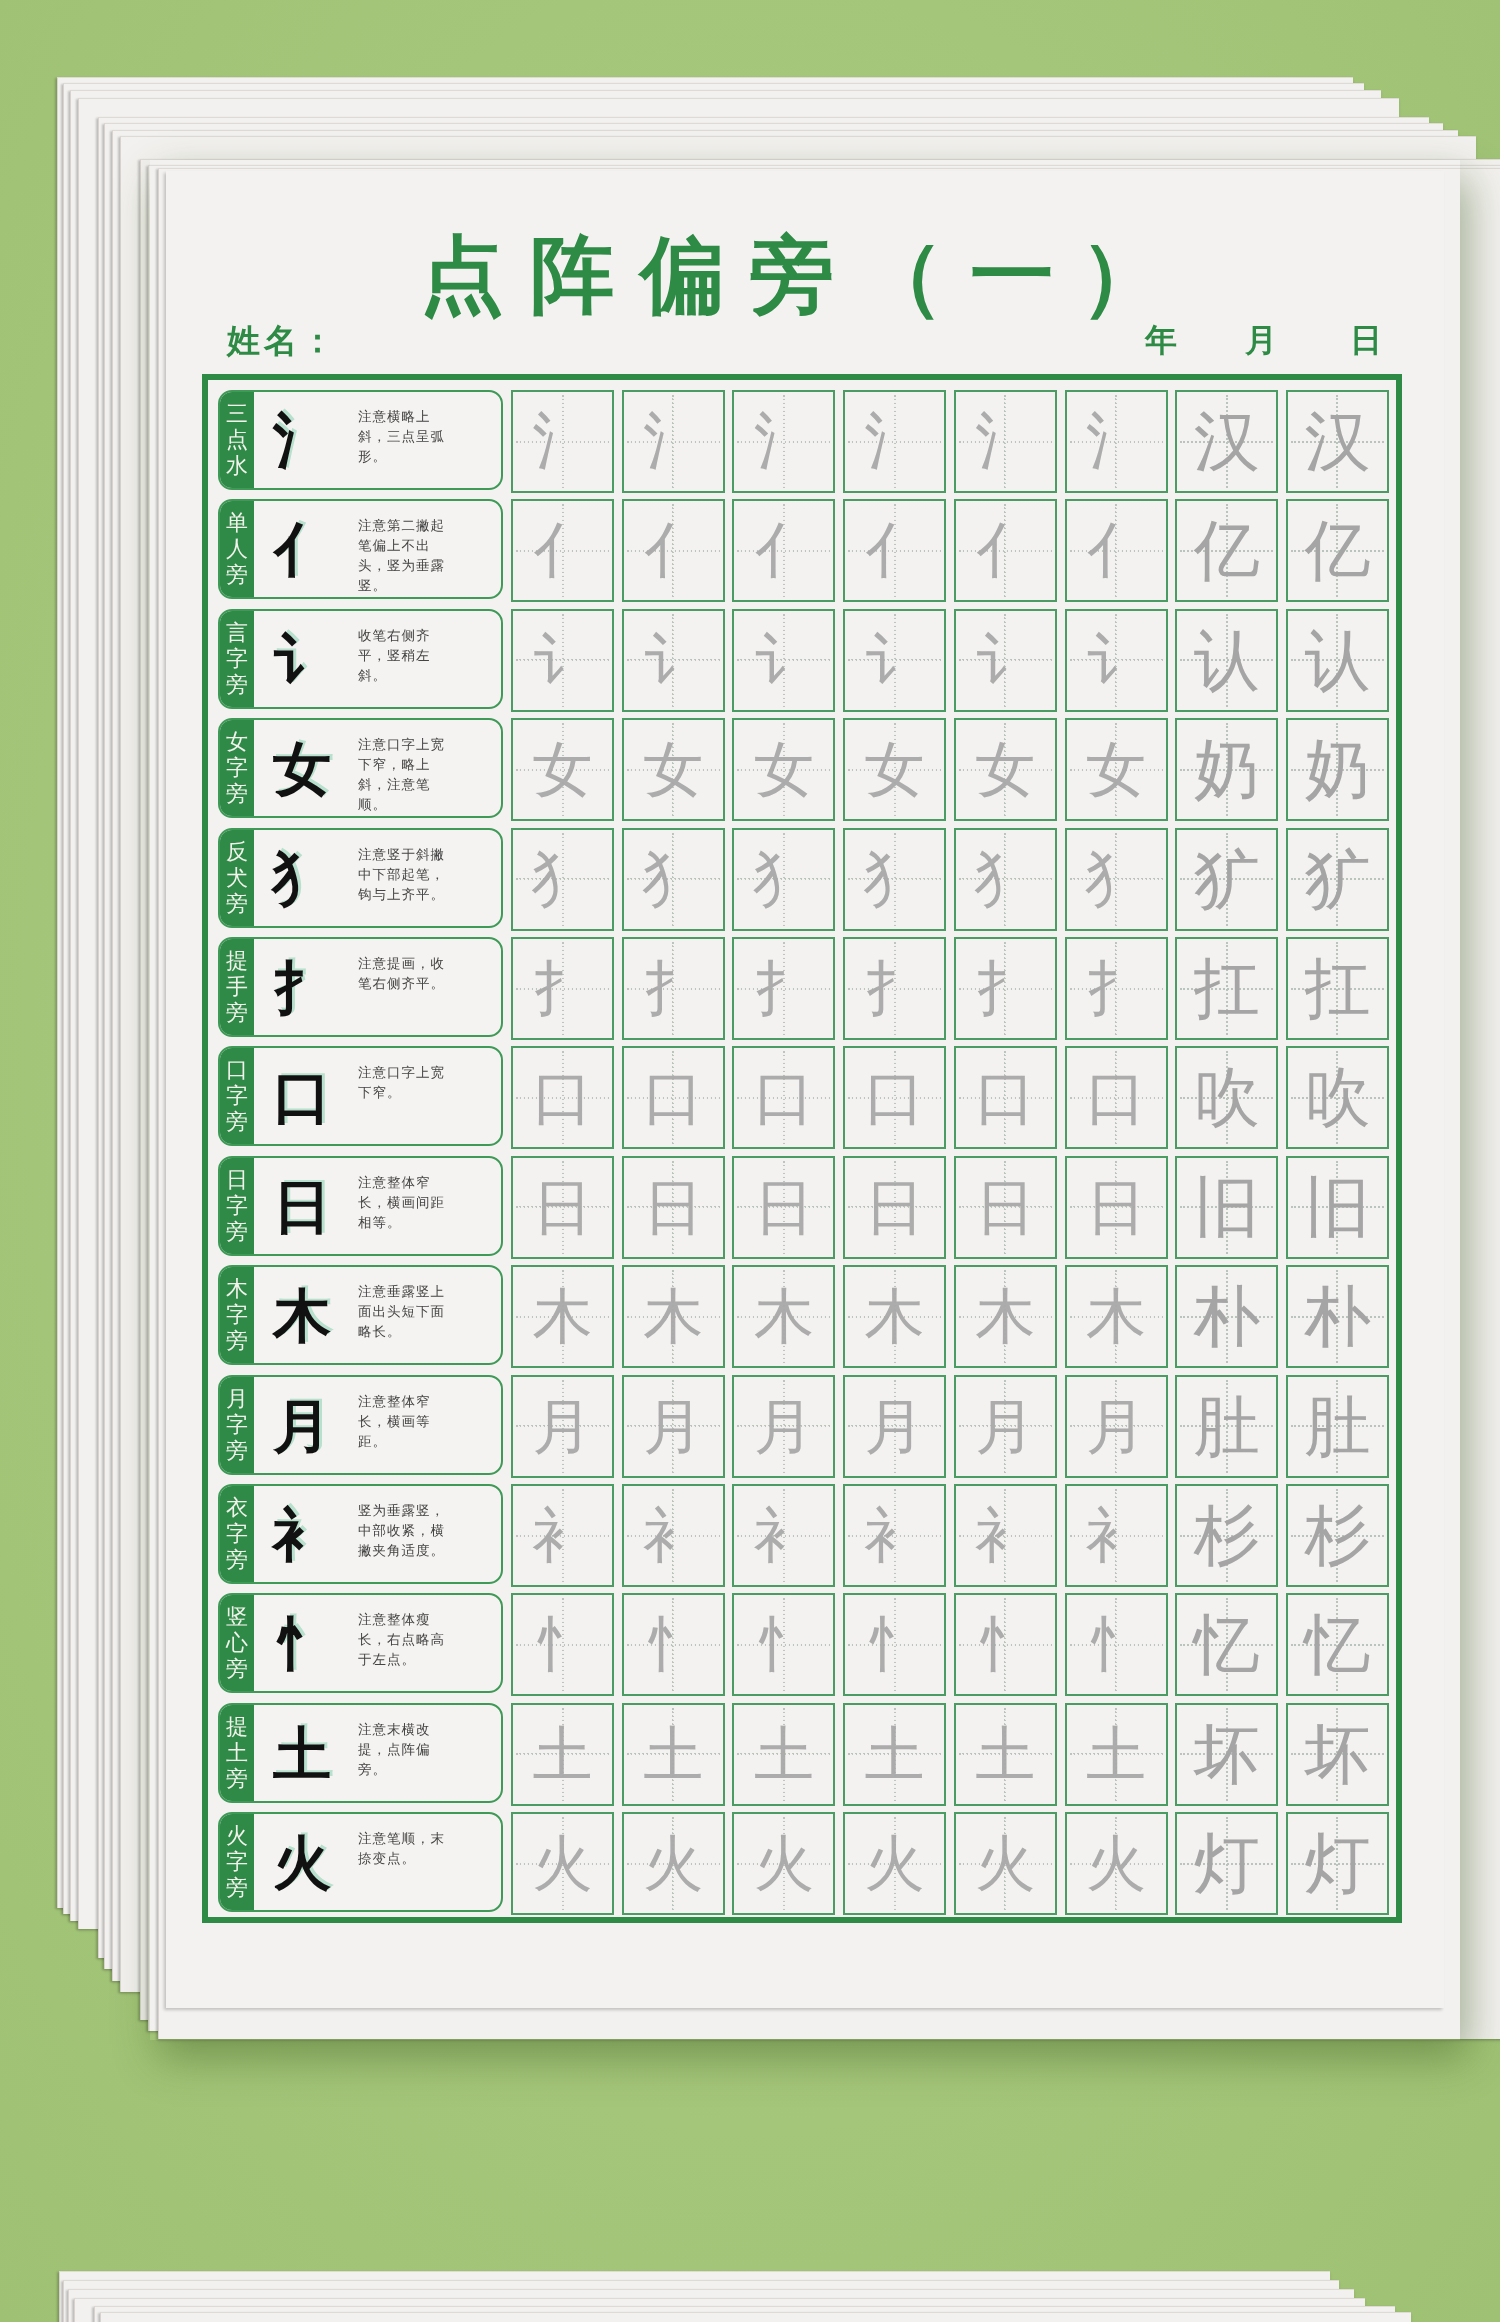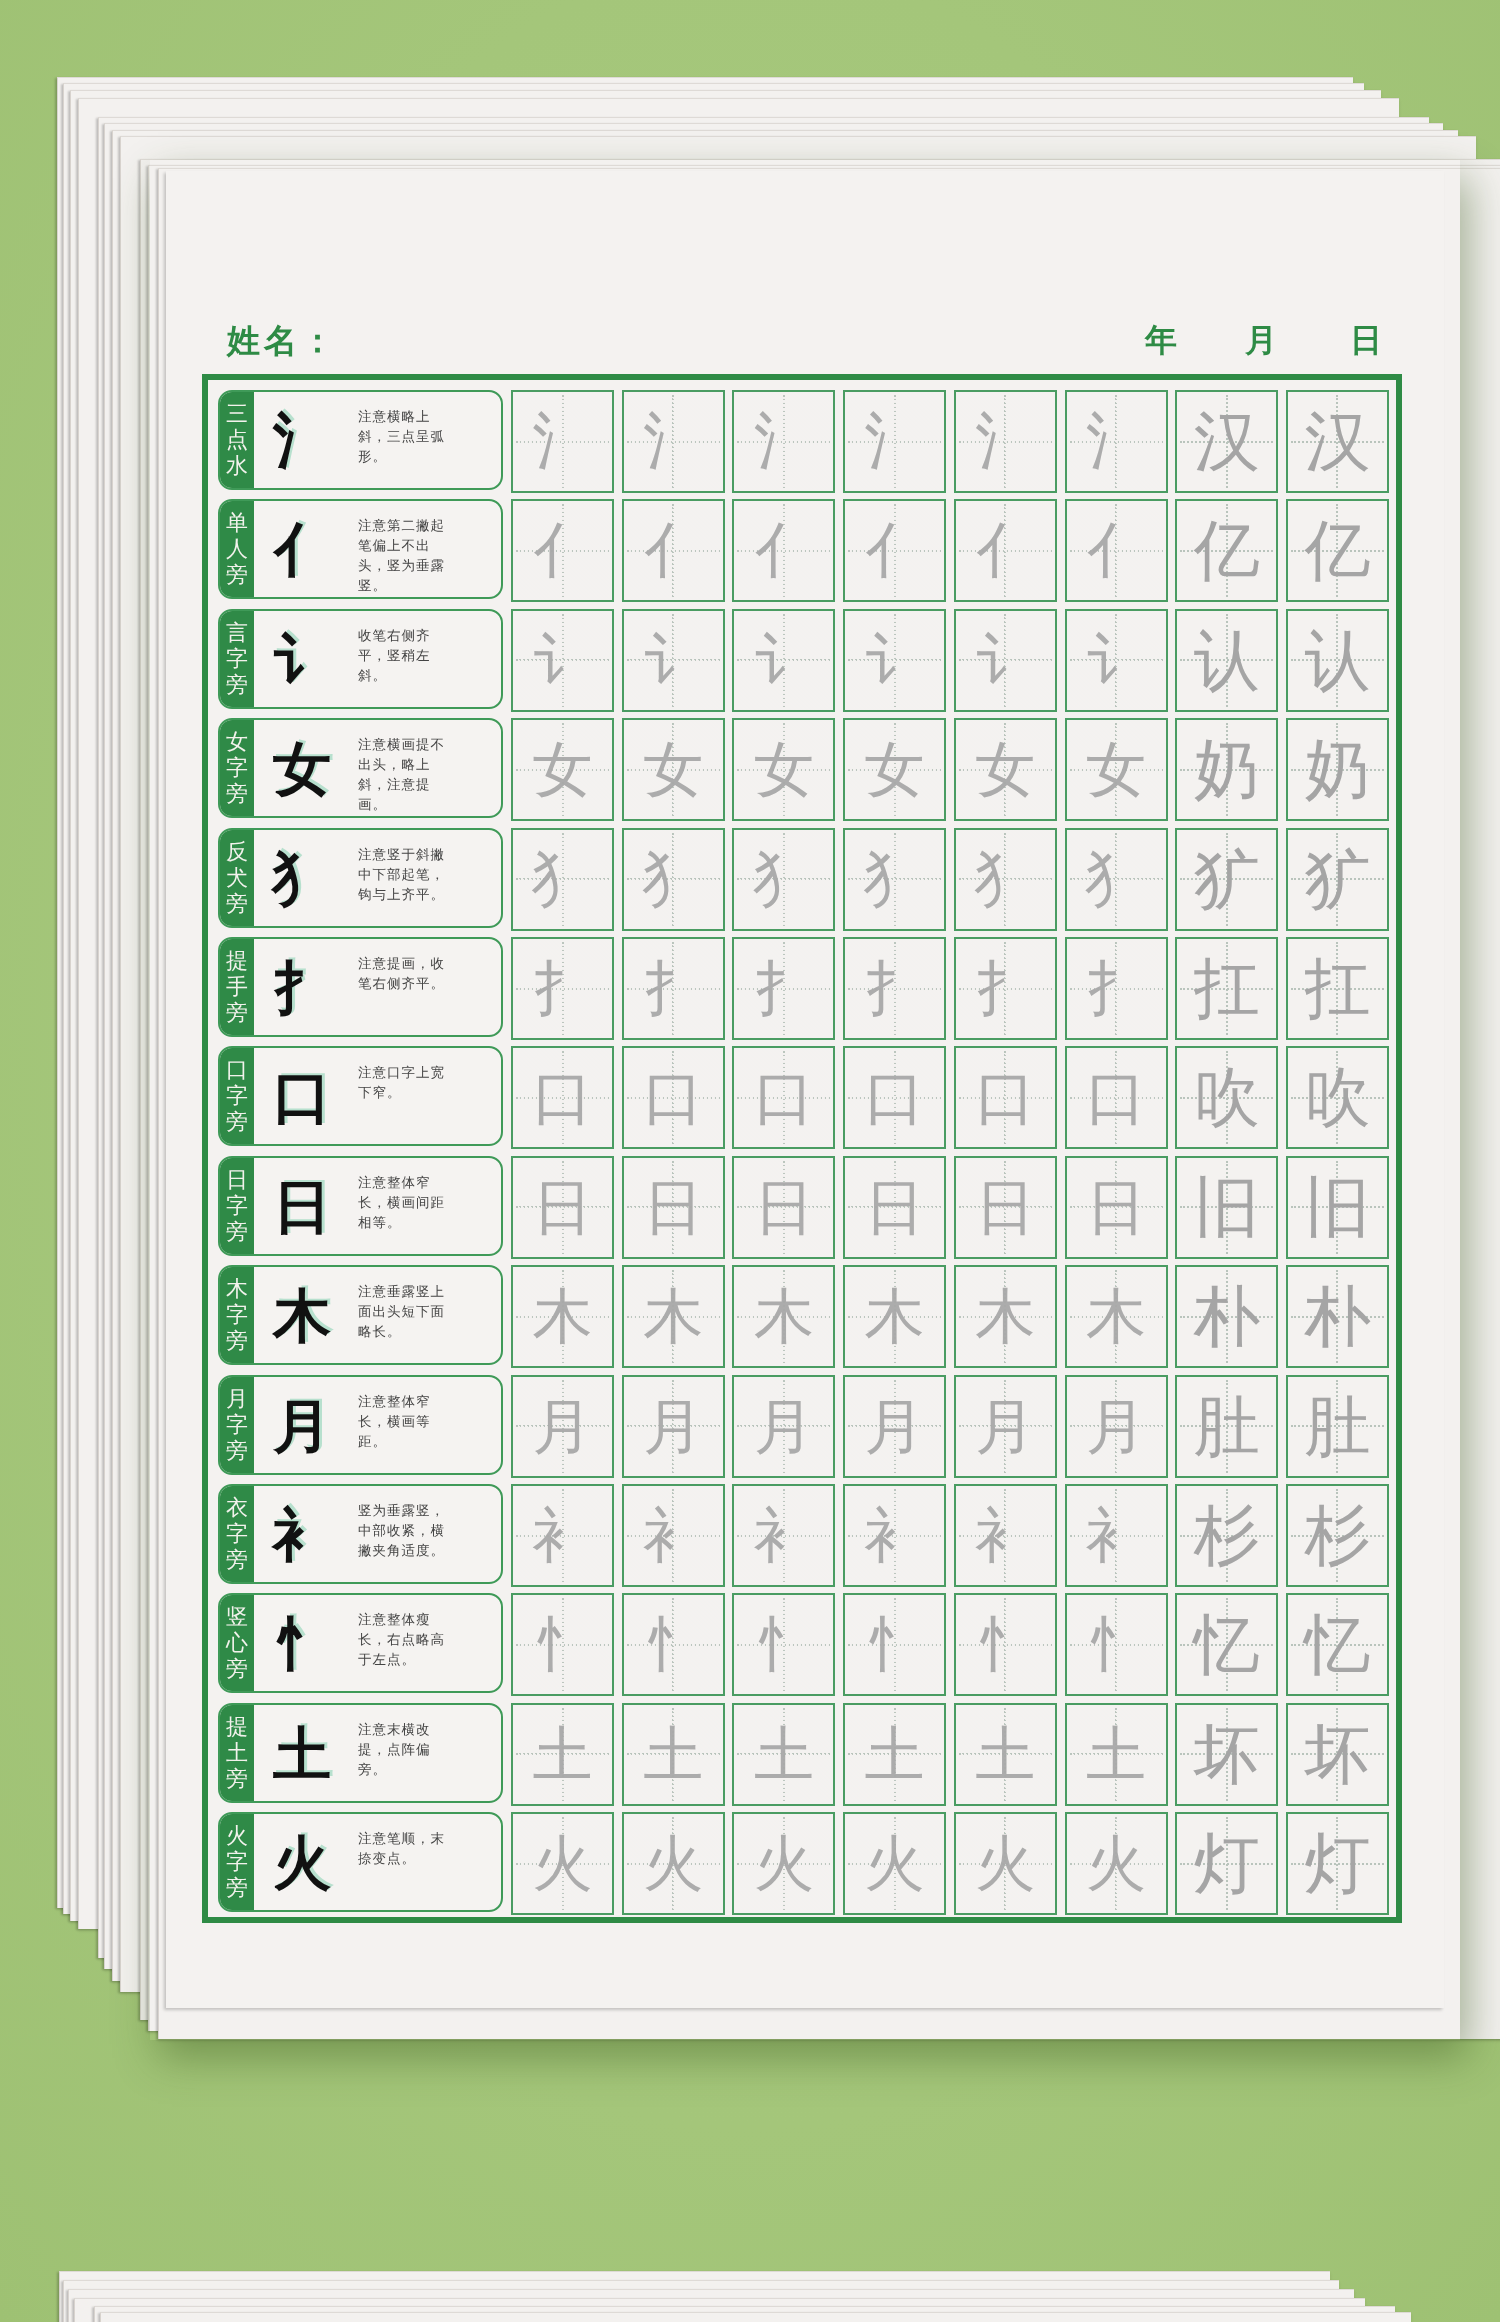--- a/index.html
+++ b/index.html
@@ -110,20 +110,21 @@
     <div class="stack-sheet" style="left: 63px; top: 2280px; width: 1275px; height: 200px;"></div>
     <div class="stack-sheet" style="left: 68px; top: 2289px; width: 1285px; height: 200px;"></div>
     <div class="stack-sheet" style="left: 74px; top: 2298px; width: 1290px; height: 200px;"></div>
     <div class="stack-sheet" style="left: 94px; top: 2306px; width: 1300px; height: 200px;"></div>
     <div class="stack-sheet" style="left: 100px; top: 2312px; width: 1310px; height: 200px;"></div>
   </div>
 
 <div class="main-shadow"></div>
 
 <div class="sheet">
+  <div class="title">点阵偏旁（一）</div>
   <div class="name-label">姓名：</div>
   <div class="date-label" style="left:979px">年</div>
   <div class="date-label" style="left:1079px">月</div>
   <div class="date-label" style="left:1184px">日</div>
 
   <div class="frame" id="frame">
       <div class="row-card" style="top: 10px;">
         <div class="row-tab">
           <span>三</span>
           <span>点</span>
@@ -270,21 +271,21 @@
         <div class="gh"></div>
         <div class="example">认</div>
       </div>
       <div class="row-card" style="top: 338.2px;">
         <div class="row-tab">
           <span>女</span>
           <span>字</span>
           <span>旁</span>
         </div>
         <div class="radical">女</div>
-        <div class="hint">注意横画提不出头，略上斜，注意提画。</div>
+        <div class="hint">注意口字上宽下窄，略上斜，注意笔顺。</div>
       </div>
       <div class="cell" style="left: 303px; top: 338.2px;">
         <div class="gv"></div>
         <div class="gh"></div>
         <div class="trace-dots">女</div>
       </div>
       <div class="cell" style="left: 413.7px; top: 338.2px;">
         <div class="gv"></div>
         <div class="gh"></div>
         <div class="trace-dots">女</div>

